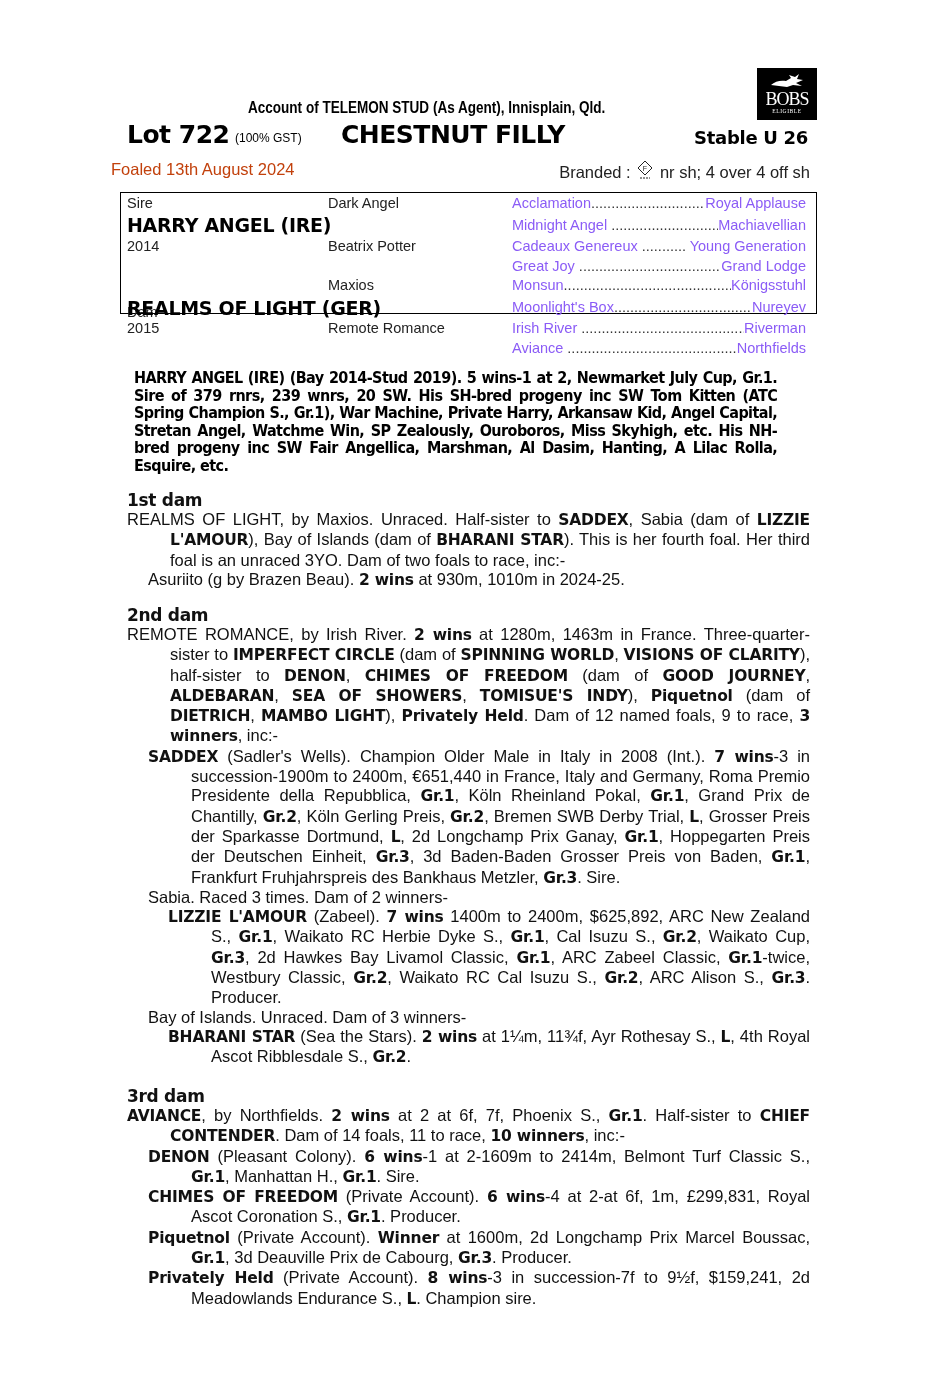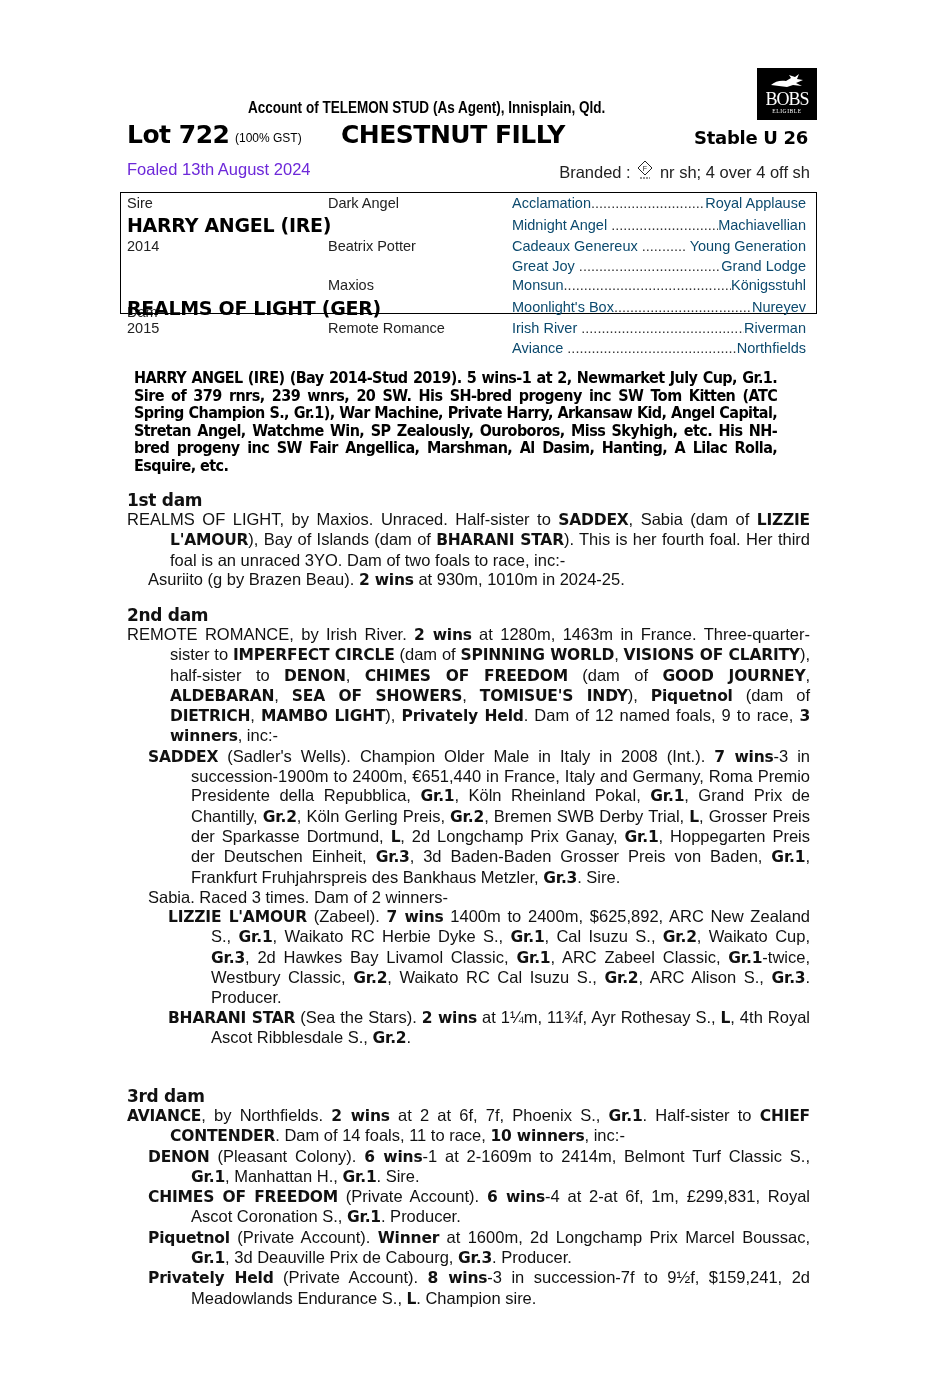--- a/index.html
+++ b/index.html
@@ -11,28 +11,28 @@
   .logo .elig { position: absolute; left: 0; right: 0; top: 40px; font-family: "Liberation Serif", serif; font-size: 5.5px; letter-spacing: 0.6px; }
 
   .account { position: absolute; left: 248px; top: 98px; font-size: 16.5px; font-weight: bold; transform: scaleX(0.82); transform-origin: left top; letter-spacing: 0px; white-space: nowrap; }
 
   .lotline { position: absolute; left: 127px; top: 120px; width: 683px; height: 32px; white-space: nowrap; }
   .lot { position: absolute; left: 0; top: 0; font-size: 25px; font-weight: 900; font-family: "DejaVu Sans", sans-serif; letter-spacing: -0.5px; }
   .gst { position: absolute; left: 108px; top: 11px; font-size: 12px; }
   .sexcolor { position: absolute; left: 214px; top: 0; font-size: 25px; font-weight: 900; font-family: "DejaVu Sans", sans-serif; letter-spacing: -0.5px; }
   .stable { position: absolute; right: 2px; top: 7px; font-size: 18px; font-weight: 900; font-family: "DejaVu Sans", sans-serif; letter-spacing: -0.3px; }
 
-  .foaled { position: absolute; left: 127px; top: 160px; font-size: 16.5px; color: #6d28d9; }
+  .foaled { position: absolute; left: 111px; top: 160px; font-size: 16.5px; color: #c2410c; }
   .branded { position: absolute; right: 128px; top: 160px; font-size: 16.5px; color: #222; white-space: nowrap; }
   .brand-icon { display: inline-block; position: relative; width: 18px; height: 20px; vertical-align: -2px; margin: 0 1px; }
 
   .ped { position: absolute; left: 120px; top: 192px; width: 697px; height: 122px; border: 1.5px solid #000; box-sizing: border-box; }
   .ped .c { position: absolute; font-size: 14.5px; color: #222; white-space: nowrap; }
   .ped .big { font-size: 19px; font-weight: 900; font-family: "DejaVu Sans", sans-serif; color: #000; letter-spacing: -0.3px; }
-  .ped .row3 { position: absolute; left: 391px; width: 294px; font-size: 14.5px; color: #0c4a6e; display: flex; white-space: nowrap; }
+  .ped .row3 { position: absolute; left: 391px; width: 294px; font-size: 14.5px; color: #8b5cf6; display: flex; white-space: nowrap; }
   .ped .row3 .dots { flex: 1; overflow: hidden; letter-spacing: 0px; color: #333; }
   .ped .row3 .dots::before { content: "......................................................................................................"; }
 
   .sire-summary { position: absolute; left: 134px; top: 370px; width: 670px; font-size: 15px; line-height: 17.5px; font-weight: 900; font-family: "DejaVu Sans", sans-serif; text-align: justify; letter-spacing: -0.6px; transform: scaleX(0.96); transform-origin: left top; }
 
   .section { position: absolute; left: 127px; width: 683px; font-size: 16.5px; line-height: 19.3px; color: #111; }
   .section h3 { margin: 0; font-size: 17px; font-weight: 900; font-family: "DejaVu Sans", sans-serif; line-height: 20px; letter-spacing: -0.3px; }
   .p { text-align: justify; }
   .l0 { padding-left: 43px; text-indent: -43px; }
   .l1 { padding-left: 64px; text-indent: -43px; }
@@ -137,20 +137,21 @@
     </div>
 </div>
 
 <div class="section" style="top:605px;">
   <h3>2nd dam</h3>
   <div>
       <div class="p l0"><span>REMOTE ROMANCE, by Irish River. </span><span class="b">2 wins</span><span> at 1280m, 1463m in France. Three-quarter-sister to </span><span class="b">IMPERFECT CIRCLE</span><span> (dam of </span><span class="b">SPINNING WORLD</span><span>, </span><span class="b">VISIONS OF CLARITY</span><span>), half-sister to </span><span class="b">DENON</span><span>, </span><span class="b">CHIMES OF FREEDOM</span><span> (dam of </span><span class="b">GOOD JOURNEY</span><span>, </span><span class="b">ALDEBARAN</span><span>, </span><span class="b">SEA OF SHOWERS</span><span>, </span><span class="b">TOMISUE'S INDY</span><span>), </span><span class="b">Piquetnol</span><span> (dam of </span><span class="b">DIETRICH</span><span>, </span><span class="b">MAMBO LIGHT</span><span>), </span><span class="b">Privately Held</span><span>. Dam of 12 named foals, 9 to race, </span><span class="b">3 winners</span><span>, inc:-</span></div>
       <div class="p l1"><span class="b">SADDEX</span><span> (Sadler's Wells). Champion Older Male in Italy in 2008 (Int.). </span><span class="b">7 wins</span><span>-3 in succession-1900m to 2400m, €651,440 in France, Italy and Germany, Roma Premio Presidente della Repubblica, </span><span class="b">Gr.1</span><span>, Köln Rheinland Pokal, </span><span class="b">Gr.1</span><span>, Grand Prix de Chantilly, </span><span class="b">Gr.2</span><span>, Köln Gerling Preis, </span><span class="b">Gr.2</span><span>, Bremen SWB Derby Trial, </span><span class="b">L</span><span>, Grosser Preis der Sparkasse Dortmund, </span><span class="b">L</span><span>, 2d Longchamp Prix Ganay, </span><span class="b">Gr.1</span><span>, Hoppegarten Preis der Deutschen Einheit, </span><span class="b">Gr.3</span><span>, 3d Baden-Baden Grosser Preis von Baden, </span><span class="b">Gr.1</span><span>, Frankfurt Fruhjahrspreis des Bankhaus Metzler, </span><span class="b">Gr.3</span><span>. Sire.</span></div>
       <div class="p l1"><span>Sabia. Raced 3 times. Dam of 2 winners-</span></div>
       <div class="p l2"><span class="b">LIZZIE L'AMOUR</span><span> (Zabeel). </span><span class="b">7 wins</span><span> 1400m to 2400m, $625,892, ARC New Zealand S., </span><span class="b">Gr.1</span><span>, Waikato RC Herbie Dyke S., </span><span class="b">Gr.1</span><span>, Cal Isuzu S., </span><span class="b">Gr.2</span><span>, Waikato Cup, </span><span class="b">Gr.3</span><span>, 2d Hawkes Bay Livamol Classic, </span><span class="b">Gr.1</span><span>, ARC Zabeel Classic, </span><span class="b">Gr.1</span><span>-twice, Westbury Classic, </span><span class="b">Gr.2</span><span>, Waikato RC Cal Isuzu S., </span><span class="b">Gr.2</span><span>, ARC Alison S., </span><span class="b">Gr.3</span><span>. Producer.</span></div>
+      <div class="p l1"><span>Bay of Islands. Unraced. Dam of 3 winners-</span></div>
       <div class="p l2"><span class="b">BHARANI STAR</span><span> (Sea the Stars). </span><span class="b">2 wins</span><span> at 1¼m, 11¾f, Ayr Rothesay S., </span><span class="b">L</span><span>, 4th Royal Ascot Ribblesdale S., </span><span class="b">Gr.2</span><span>.</span></div>
     </div>
 </div>
 
 <div class="section" style="top:1086px;">
   <h3>3rd dam</h3>
   <div>
       <div class="p l0"><span class="b">AVIANCE</span><span>, by Northfields. </span><span class="b">2 wins</span><span> at 2 at 6f, 7f, Phoenix S., </span><span class="b">Gr.1</span><span>. Half-sister to </span><span class="b">CHIEF CONTENDER</span><span>. Dam of 14 foals, 11 to race, </span><span class="b">10 winners</span><span>, inc:-</span></div>
       <div class="p l1"><span class="b">DENON</span><span> (Pleasant Colony). </span><span class="b">6 wins</span><span>-1 at 2-1609m to 2414m, Belmont Turf Classic S., </span><span class="b">Gr.1</span><span>, Manhattan H., </span><span class="b">Gr.1</span><span>. Sire.</span></div>
       <div class="p l1"><span class="b">CHIMES OF FREEDOM</span><span> (Private Account). </span><span class="b">6 wins</span><span>-4 at 2-at 6f, 1m, £299,831, Royal Ascot Coronation S., </span><span class="b">Gr.1</span><span>. Producer.</span></div>

